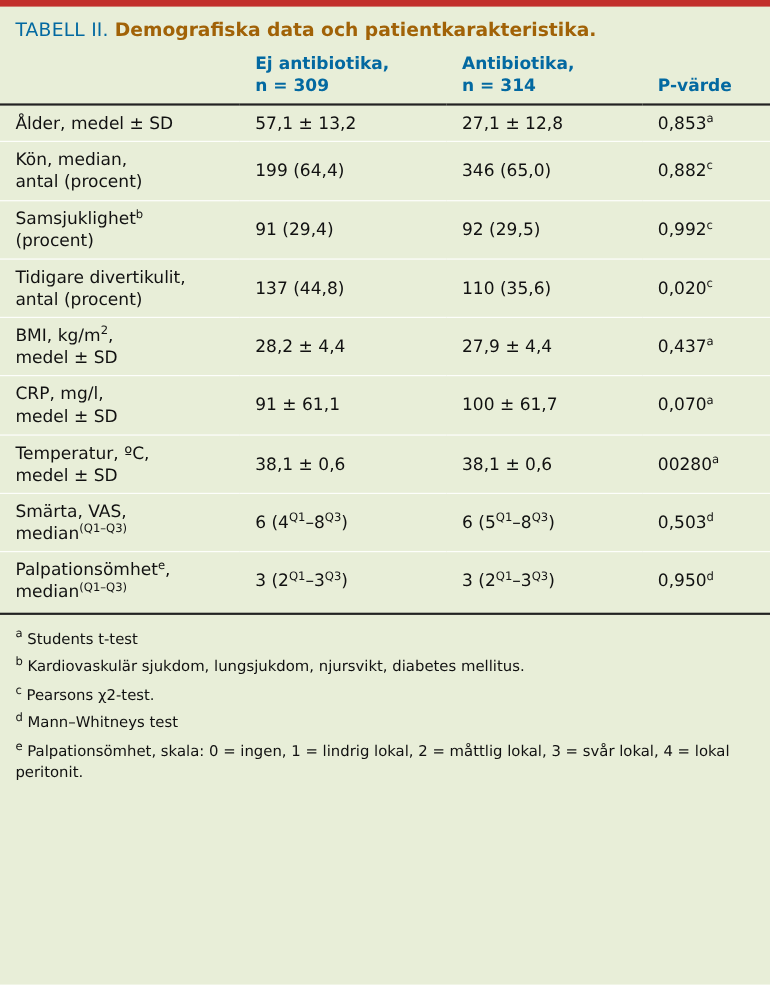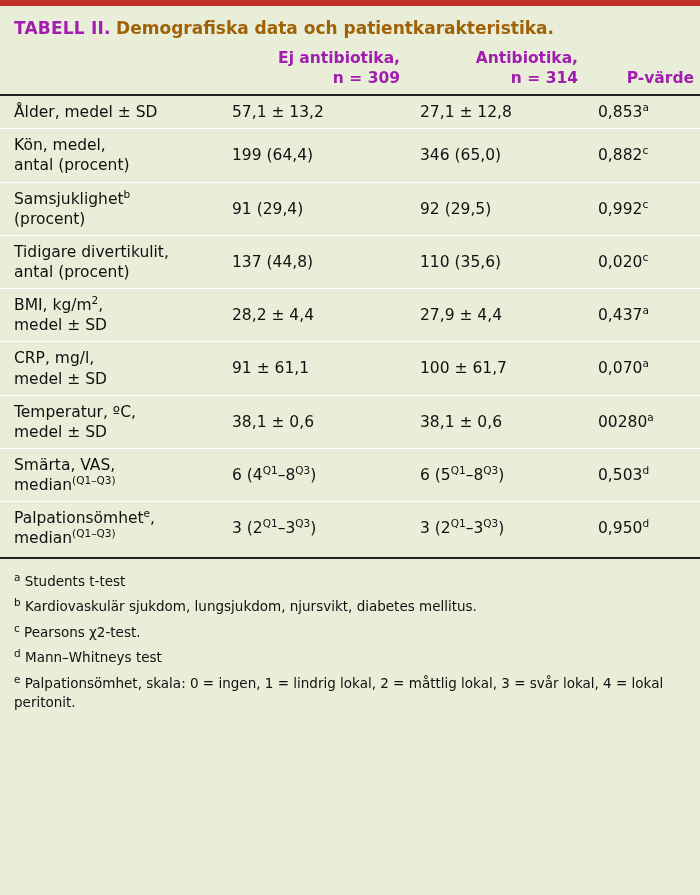--- a/index.html
+++ b/index.html
@@ -20,44 +20,44 @@
     border-top: 6px solid #c2302c;
     position: relative;
     overflow: hidden;
   }
   .title-row {
     padding: 12px 14px 10px 14px;
     font-size: 17px;
     line-height: 1.2;
   }
   .title-label {
-    color: #a21caf;
-    font-weight: bold;
+    color: #0369a1;
+    font-weight: normal;
     letter-spacing: 0.2px;
   }
   .title-text {
     color: #a16207;
     font-weight: bold;
   }
   table.data {
     width: 100%;
     border-collapse: collapse;
     table-layout: fixed;
   }
   table.data col.c0 { width: 218px; }
   table.data col.c1 { width: 188px; }
   table.data col.c2 { width: 178px; }
   table.data col.c3 { width: 116px; }
 
   table.data th {
-    text-align: right;
+    text-align: left;
     vertical-align: bottom;
     font-size: 15.5px;
     font-weight: bold;
-    color: #a21caf;
+    color: #0369a1;
     padding: 1px 6px 6px 14px;
     line-height: 1.25;
   }
   table.data th.ph { padding-left: 14px; }
   table.data td {
     font-size: 15.5px;
     color: #111;
     padding: 6px 6px 6px 14px;
     vertical-align: middle;
     line-height: 1.3;
@@ -139,21 +139,21 @@
           </span>
         </td>
         <td><span class="val-wrap">57,1 ± 13,2</span></td>
         <td><span class="val-wrap">27,1 ± 12,8</span></td>
         <td><span>0,853</span><sup>a</sup></td>
       </tr>
 
       <tr>
         <td>
           <span class="cell-multi">
-            <span class="l1">Kön, medel,</span>
+            <span class="l1">Kön, median,</span>
             <span class="l2">antal (procent)</span>
           </span>
         </td>
         <td><span class="val-wrap">199 (64,4)</span></td>
         <td><span class="val-wrap">346 (65,0)</span></td>
         <td><span>0,882</span><sup>c</sup></td>
       </tr>
 
       <tr>
         <td>

